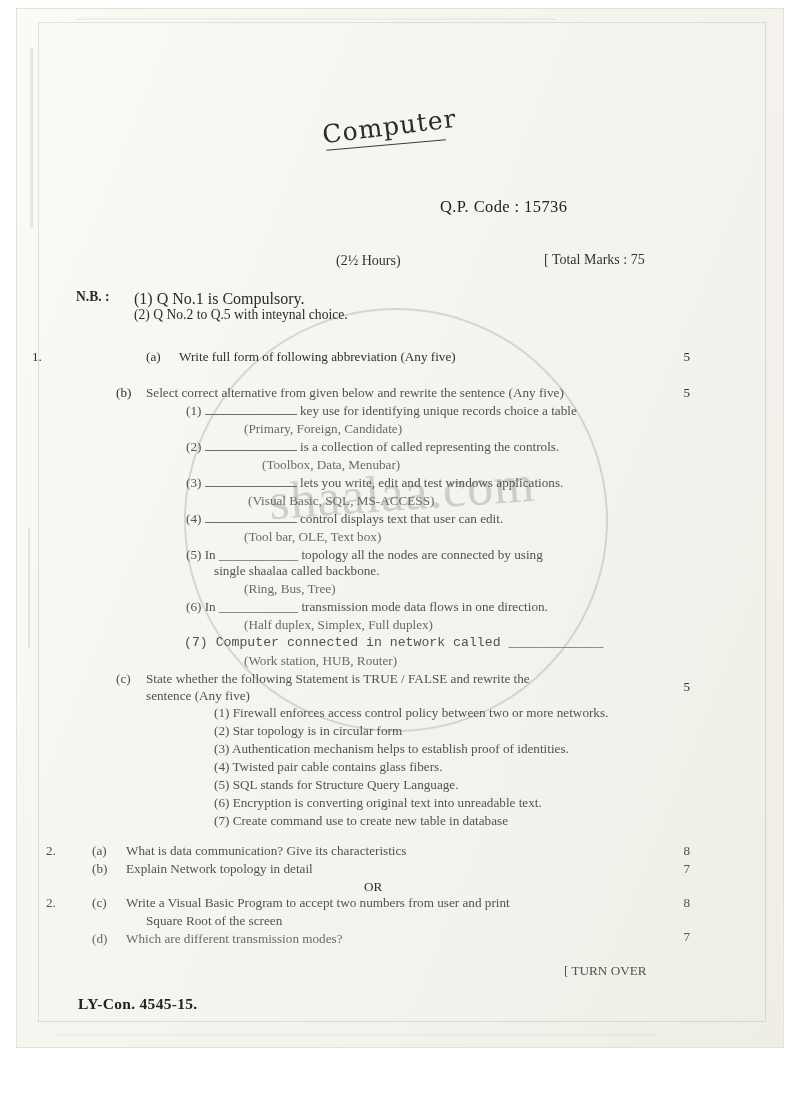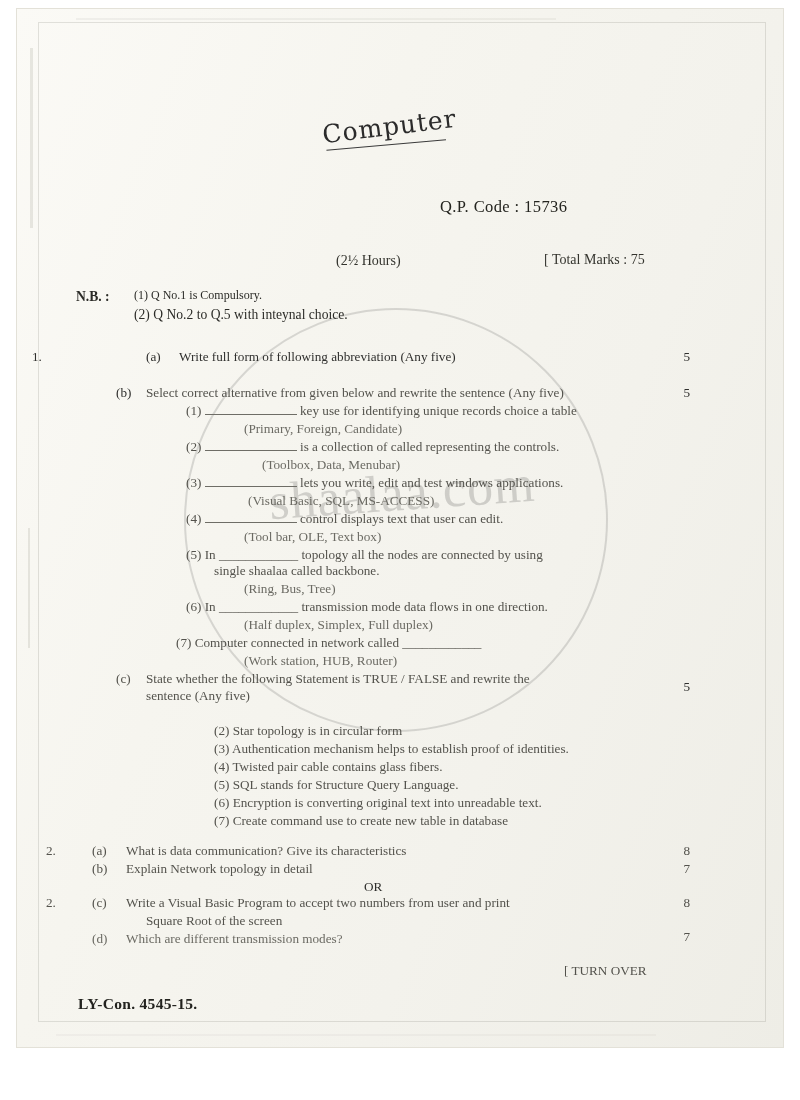--- a/index.html
+++ b/index.html
@@ -122,21 +122,21 @@
 
   #nb-label {
     position: absolute;
     left: 60px; top: 280px;
     font-size: 13.6px;
     color: #2b2b27;
   }
   #nb-1 {
     position: absolute;
     left: 118px; top: 280px;
-    font-size: 12px;
+    font-size: 16px;
     color: #2b2b27;
   }
   #nb-2 {
     position: absolute;
     left: 118px; top: 298px;
     font-size: 13.6px;
     color: #2b2b27;
   }
   .bold { font-weight: bold; }
 
@@ -162,21 +162,21 @@
   #q1b2o  { left: 246px; top: 448px; }
   #q1b3   { left: 170px; top: 466px; }
   #q1b3o  { left: 232px; top: 484px; }
   #q1b4   { left: 170px; top: 502px; }
   #q1b4o  { left: 228px; top: 520px; }
   #q1b5   { left: 170px; top: 538px; }
   #q1b5b  { left: 198px; top: 554px; }
   #q1b5o  { left: 228px; top: 572px; }
   #q1b6   { left: 170px; top: 590px; }
   #q1b6o  { left: 228px; top: 608px; }
-  #q1b7   { left: 160px; top: 626px; }
+  #q1b7   { left: 168px; top: 626px; font-family: Liberation Mono, monospace; }
   #q1b7o  { left: 228px; top: 644px; }
 
   #q1c-num   { left: 100px; top: 662px; }
   #q1c-text  { left: 130px; top: 662px; }
   #q1c-text2 { left: 130px; top: 679px; }
   #q1c-marks { left: 650px; top: 670px; }
 
   #q1c1 { left: 198px; top: 696px; }
   #q1c2 { left: 198px; top: 714px; }
   #q1c3 { left: 198px; top: 732px; }
@@ -314,20 +314,21 @@
         <span>(7)</span>
         <span>Computer connected in network called ____________</span>
       </div>
       <div class="subopts vfaded" id="q1b7o">(Work station, HUB, Router)</div>
 
       <div class="qrow faded" id="q1c-num">(c)</div>
       <div class="qrow faded" id="q1c-text">State whether the following Statement is TRUE / FALSE and rewrite the</div>
       <div class="qrow faded" id="q1c-text2">sentence (Any five)</div>
       <div class="marks" id="q1c-marks">5</div>
 
+      <div class="sub faded" id="q1c1">(1)   Firewall enforces access control policy between two or more networks.</div>
       <div class="sub faded" id="q1c2">(2)   Star topology is in circular form</div>
       <div class="sub faded" id="q1c3">(3)   Authentication mechanism helps to establish proof of identities.</div>
       <div class="sub faded" id="q1c4">(4)   Twisted pair cable contains glass fibers.</div>
       <div class="sub faded" id="q1c5">(5)   SQL stands for Structure Query Language.</div>
       <div class="sub faded" id="q1c6">(6)   Encryption is converting original text into unreadable text.</div>
       <div class="sub faded" id="q1c7">(7)   Create command use to create new table in database</div>
 
       <div class="qrow faded" id="q2a-num">2.</div>
       <div class="qrow faded" id="q2a-sub">(a)</div>
       <div class="qrow faded" id="q2a-text">What is data communication? Give its characteristics</div>

